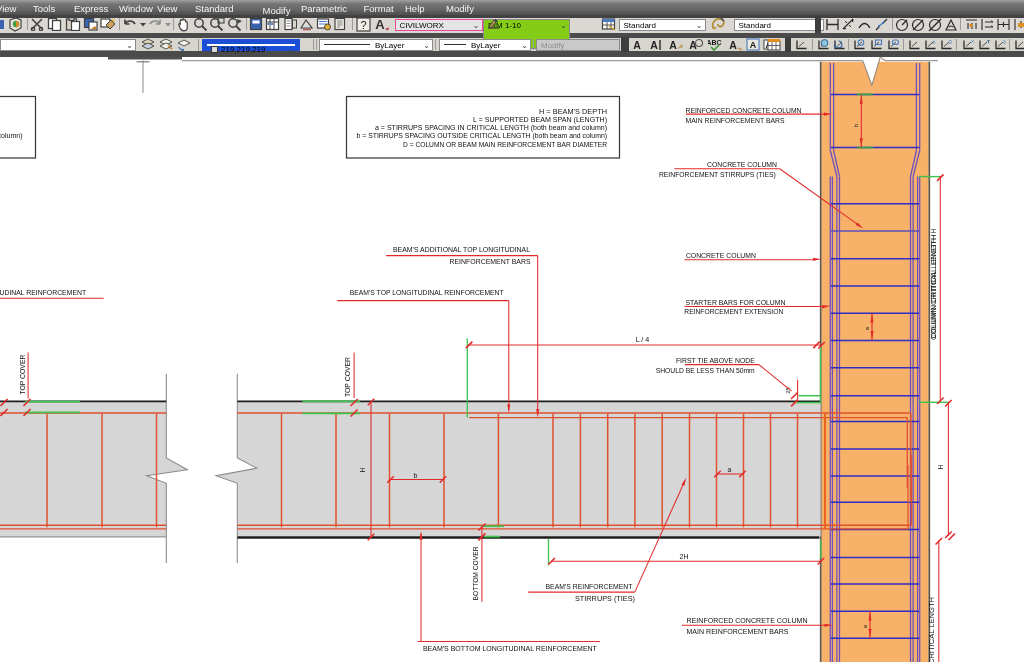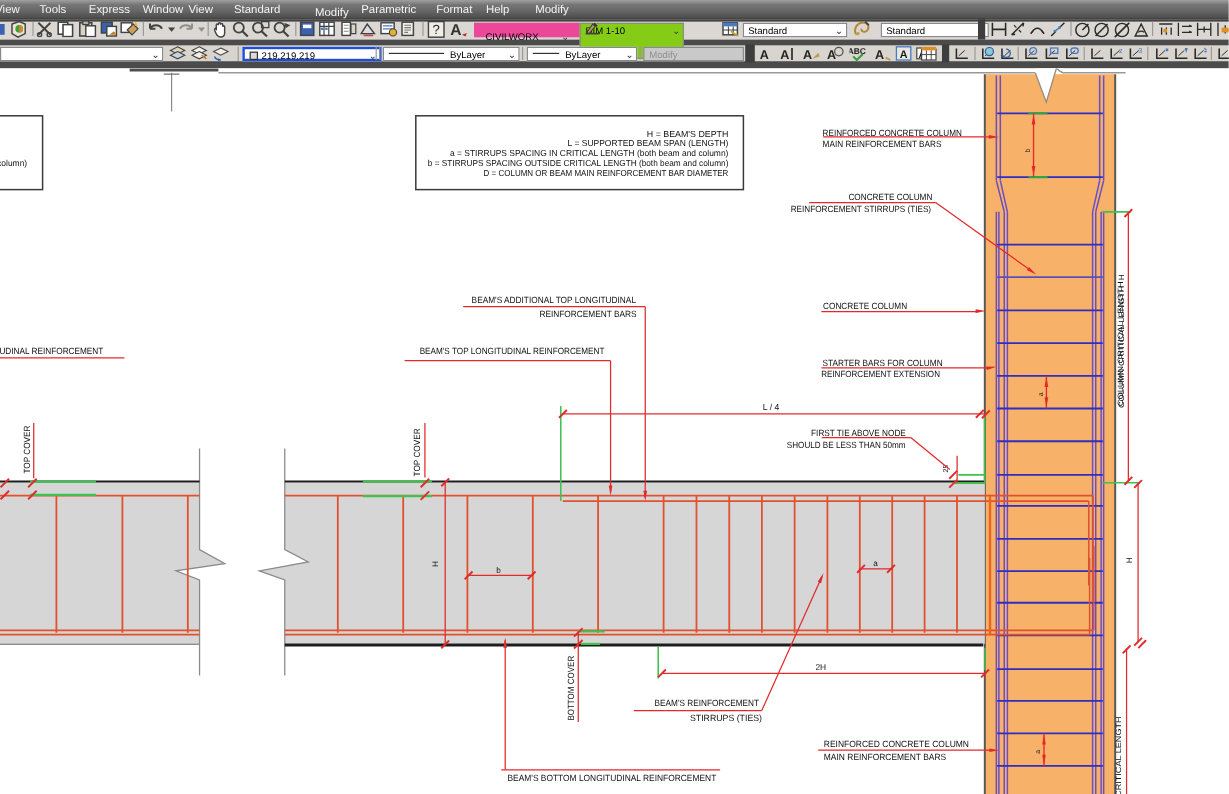--- a/index.html
+++ b/index.html
@@ -122,21 +122,21 @@
   </svg>
 <div style="position:absolute;left:352px;top:18px;width:1px;height:12px;background:#9a9a9a"></div>
 <svg style="position:absolute;left:356px;top:17px" width="15" height="15" viewBox="0 0 15 15">
     <rect x="1" y="1" width="13" height="13" fill="#efede6" stroke="#424242" stroke-width="1.2"></rect>
     <text x="7.5" y="11.5" font-size="11" text-anchor="middle" fill="#222" font-family="Liberation Sans">?</text>
   </svg>
 <svg style="position:absolute;left:374px;top:17px" width="17" height="15" viewBox="0 0 17 15">
     <text x="6" y="12" font-size="13" font-weight="bold" text-anchor="middle" fill="#333" font-family="Liberation Serif">A</text>
     <path d="M11,12 l4,-1.5 l-1,3 z" fill="#b03030"></path>
   </svg>
-<div style="position:absolute;left:394.5px;top:18.5px;width:88px;height:12.5px;background:#a3a3a3;border:6px solid #ec4899;box-sizing:border-box">
+<div style="position:absolute;left:394.5px;top:18.5px;width:88px;height:12.5px;background:#e5e5e5;border:1px solid #ec4899;box-sizing:border-box">
     <span style="position:absolute;left:4px;top:1.2px;font-size:8px;color:#000;white-space:nowrap">CIVILWORX</span>
     <span style="position:absolute;right:2px;top:1px;color:#444;font-size:8px">⌄</span>
   </div>
 <div style="position:absolute;left:483px;top:18.5px;width:87px;height:30px;background:#84cc16;border:1px solid #8a8a8a;box-sizing:border-box">
     <span style="position:absolute;left:4px;top:1.2px;font-size:8px;color:#000;white-space:nowrap">DIM 1-10</span>
     <span style="position:absolute;right:2px;top:1px;color:#444;font-size:8px">⌄</span>
   </div>
 <div style="position:absolute;left:618.5px;top:18.5px;width:87px;height:12.5px;background:#fff;border:1px solid #8a8a8a;box-sizing:border-box">
     <span style="position:absolute;left:4px;top:1.2px;font-size:8px;color:#000;white-space:nowrap">Standard</span>
     <span style="position:absolute;right:2px;top:1px;color:#444;font-size:8px">⌄</span>
@@ -224,21 +224,21 @@
     <path d="M8,1 L14,4 L8,7 L2,4 Z" fill="#f0f0e8" stroke="#424242" stroke-width="0.9"></path>
     <path d="M8,5 L14,8 L8,11 L2,8 Z" fill="#f0f0e8" stroke="#424242" stroke-width="0.9"></path>
     <path d="M10,8 l4,3" stroke="#c87820" stroke-width="1.4"></path>
   </svg>
 <svg style="position:absolute;left:176px;top:38px" width="16" height="13" viewBox="0 0 16 13">
     <path d="M8,2 L14,5 L8,8 L2,5 Z" fill="#f0f0e8" stroke="#424242" stroke-width="0.9"></path>
     <path d="M3,9 C3,11 6,12 8,12" fill="none" stroke="#2a60b0" stroke-width="1.3"></path>
     <path d="M8,12 l-2.5,1 l0.5,-2.5 z" fill="#2a60b0"></path>
   </svg>
 <div style="position:absolute;left:198px;top:39px;width:1px;height:12px;background:#9a9a9a"></div>
-<div style="position:absolute;left:202px;top:38.7px;width:116px;height:12.5px;background:#fff;border:2px solid #1d4ed8;box-sizing:border-box">
+<div style="position:absolute;left:202px;top:38.7px;width:98px;height:12.5px;background:#fff;border:5px solid #1d4ed8;box-sizing:border-box">
     <span style="position:absolute;left:4px;top:1.2px;font-size:8px;color:#000;white-space:nowrap"><span style="display:inline-block;width:7px;height:7px;border:1px solid #333;background:#dbdbdb;vertical-align:-1px;margin-right:3px"></span>219,219,219</span>
     <span style="position:absolute;right:2px;top:1px;color:#444;font-size:8px">⌄</span>
   </div>
 <div style="position:absolute;left:313px;top:39px;width:1px;height:11px;background:#9a9a9a"></div>
 <div style="position:absolute;left:316px;top:39px;width:1px;height:11px;background:#9a9a9a"></div>
 <div style="position:absolute;left:319px;top:38.7px;width:114px;height:12.5px;background:#fff;border:1px solid #8a8a8a;box-sizing:border-box">
     <span style="position:absolute;left:4px;top:1.2px;font-size:8px;color:#000;white-space:nowrap"><span style="display:inline-block;width:46px;height:1.3px;background:#333;vertical-align:2.5px;margin-right:5px"></span>ByLayer</span>
     <span style="position:absolute;right:2px;top:1px;color:#444;font-size:8px">⌄</span>
   </div>
 <div style="position:absolute;left:435px;top:39px;width:1px;height:11px;background:#9a9a9a"></div>

